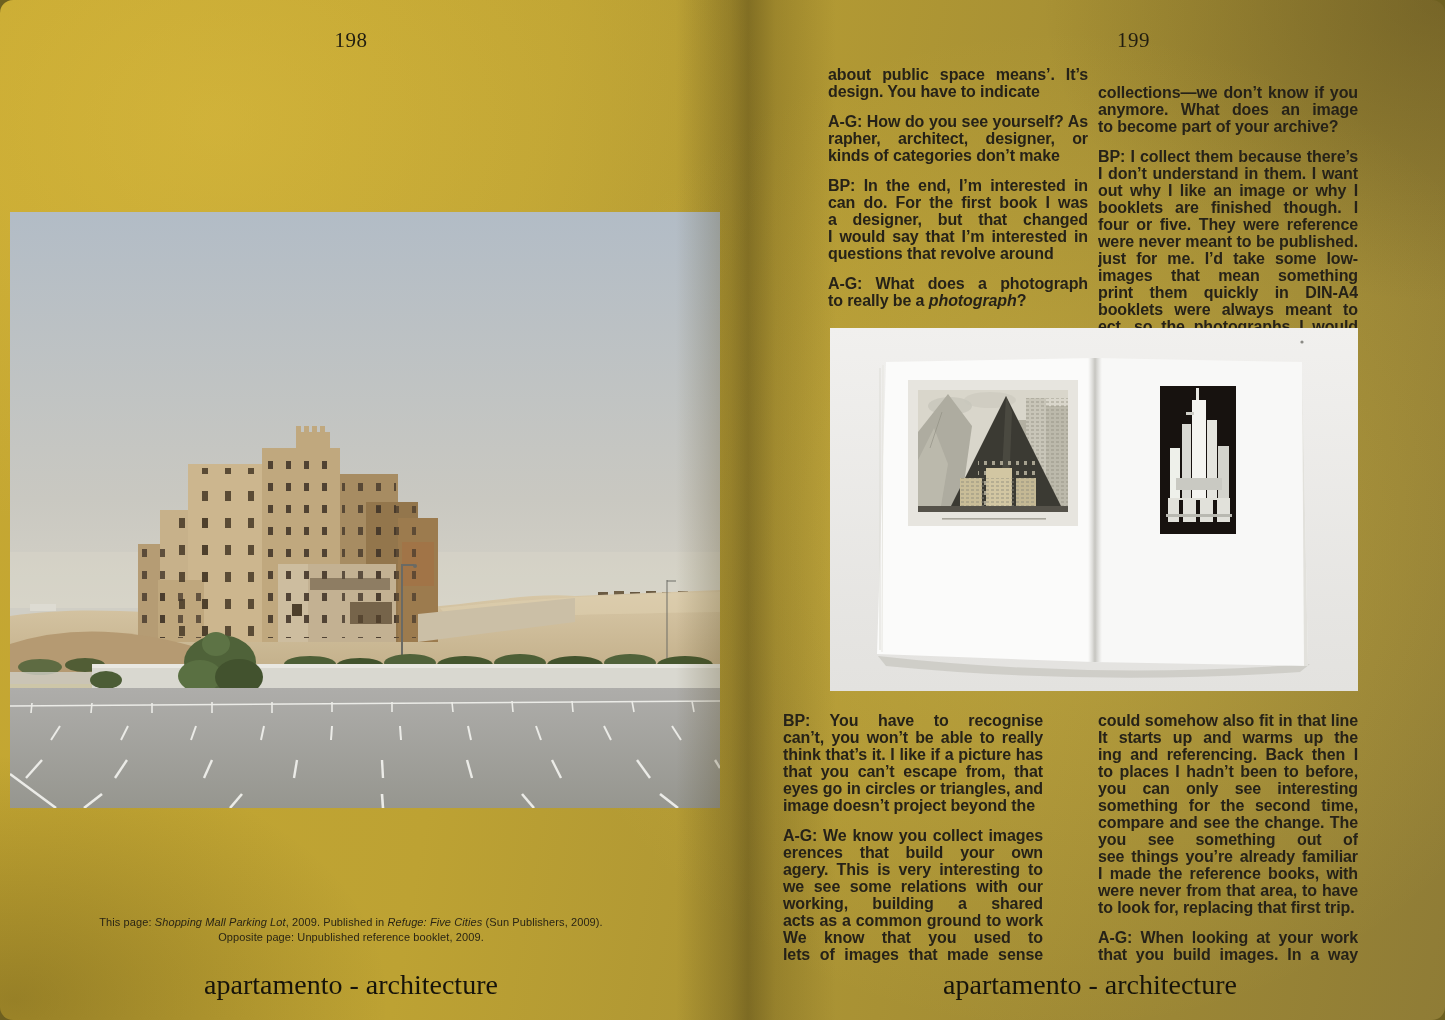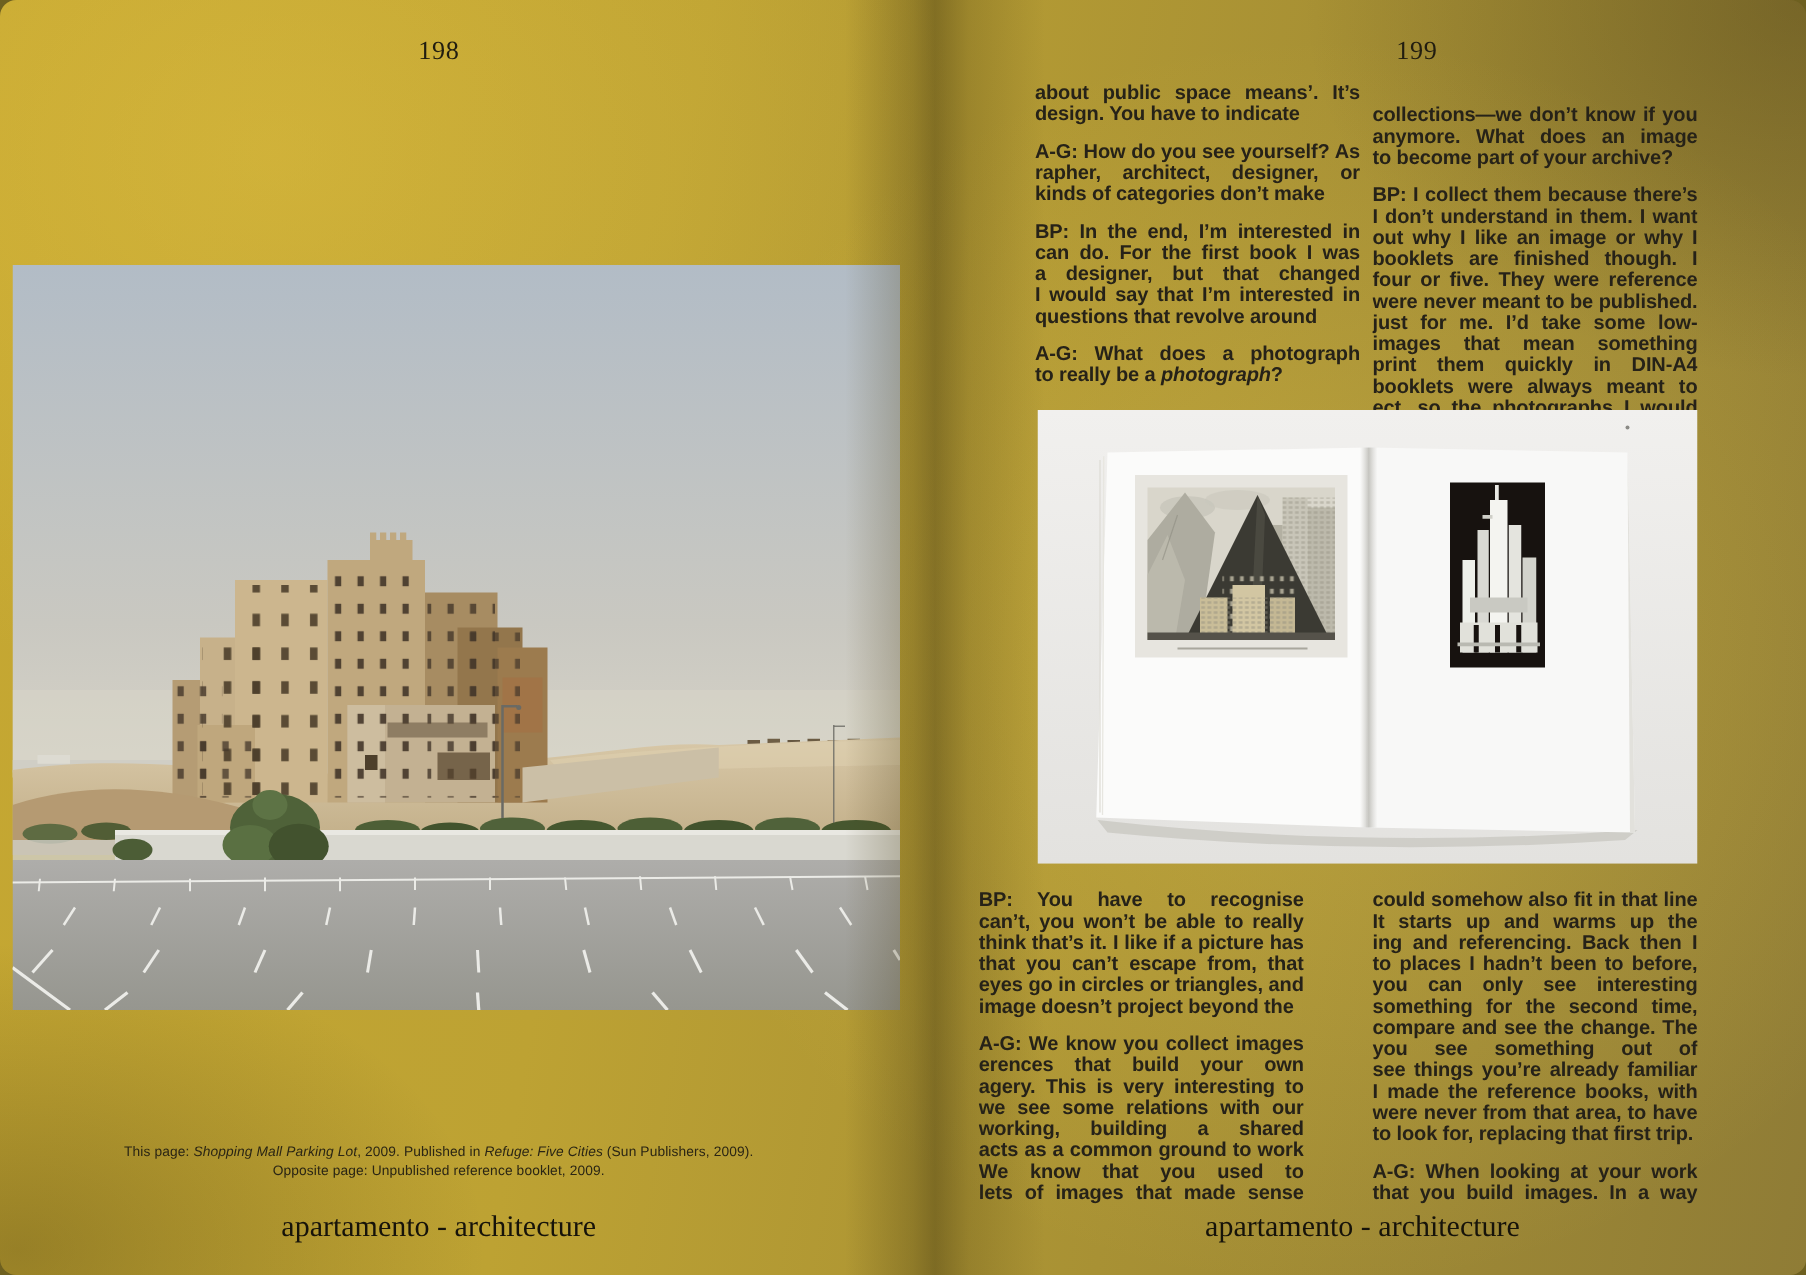--- a/index.html
+++ b/index.html
@@ -27,21 +27,21 @@
   figure{margin:0;padding:0;}
   .photo-main{position:absolute;left:10px;top:212px;width:710px;height:596px;}
   .photo-booklet{position:absolute;left:830px;top:328px;width:528px;height:363px;}
   .caption{
     position:absolute;left:30px;top:915px;width:642px;text-align:center;
     font-size:11px;line-height:14.5px;color:#2a2514;letter-spacing:.1px;font-weight:400;
   }
   .caption i{font-style:italic;}
   .footer{
     position:absolute;top:969px;width:360px;text-align:center;
-    font-family:"Liberation Serif",serif;font-size:24px;color:#16130a;
+    font-family:"Liberation Serif",serif;font-size:28px;color:#16130a;
   }
   .footer.left{left:171px;} .footer.right{left:910px;}
   .col{position:absolute;width:260px;color:#262218;font-size:16px;font-weight:700;letter-spacing:-0.1px;}
   .col.c1t{left:828px;top:66px;} .col.c2t{left:1098px;top:66px;margin-top:18px;}
   .col.c1b{left:783px;top:712px;} .col.c2b{left:1098px;top:712px;}
   .para + .para{margin-top:13px;}
   .tl{text-align:justify;height:17px;line-height:17px;overflow:hidden;}
   .tl::after{content:"";display:inline-block;width:100%;height:0;}
   .tl.noj{text-align:left;}
   .tl.noj::after{content:none;}

